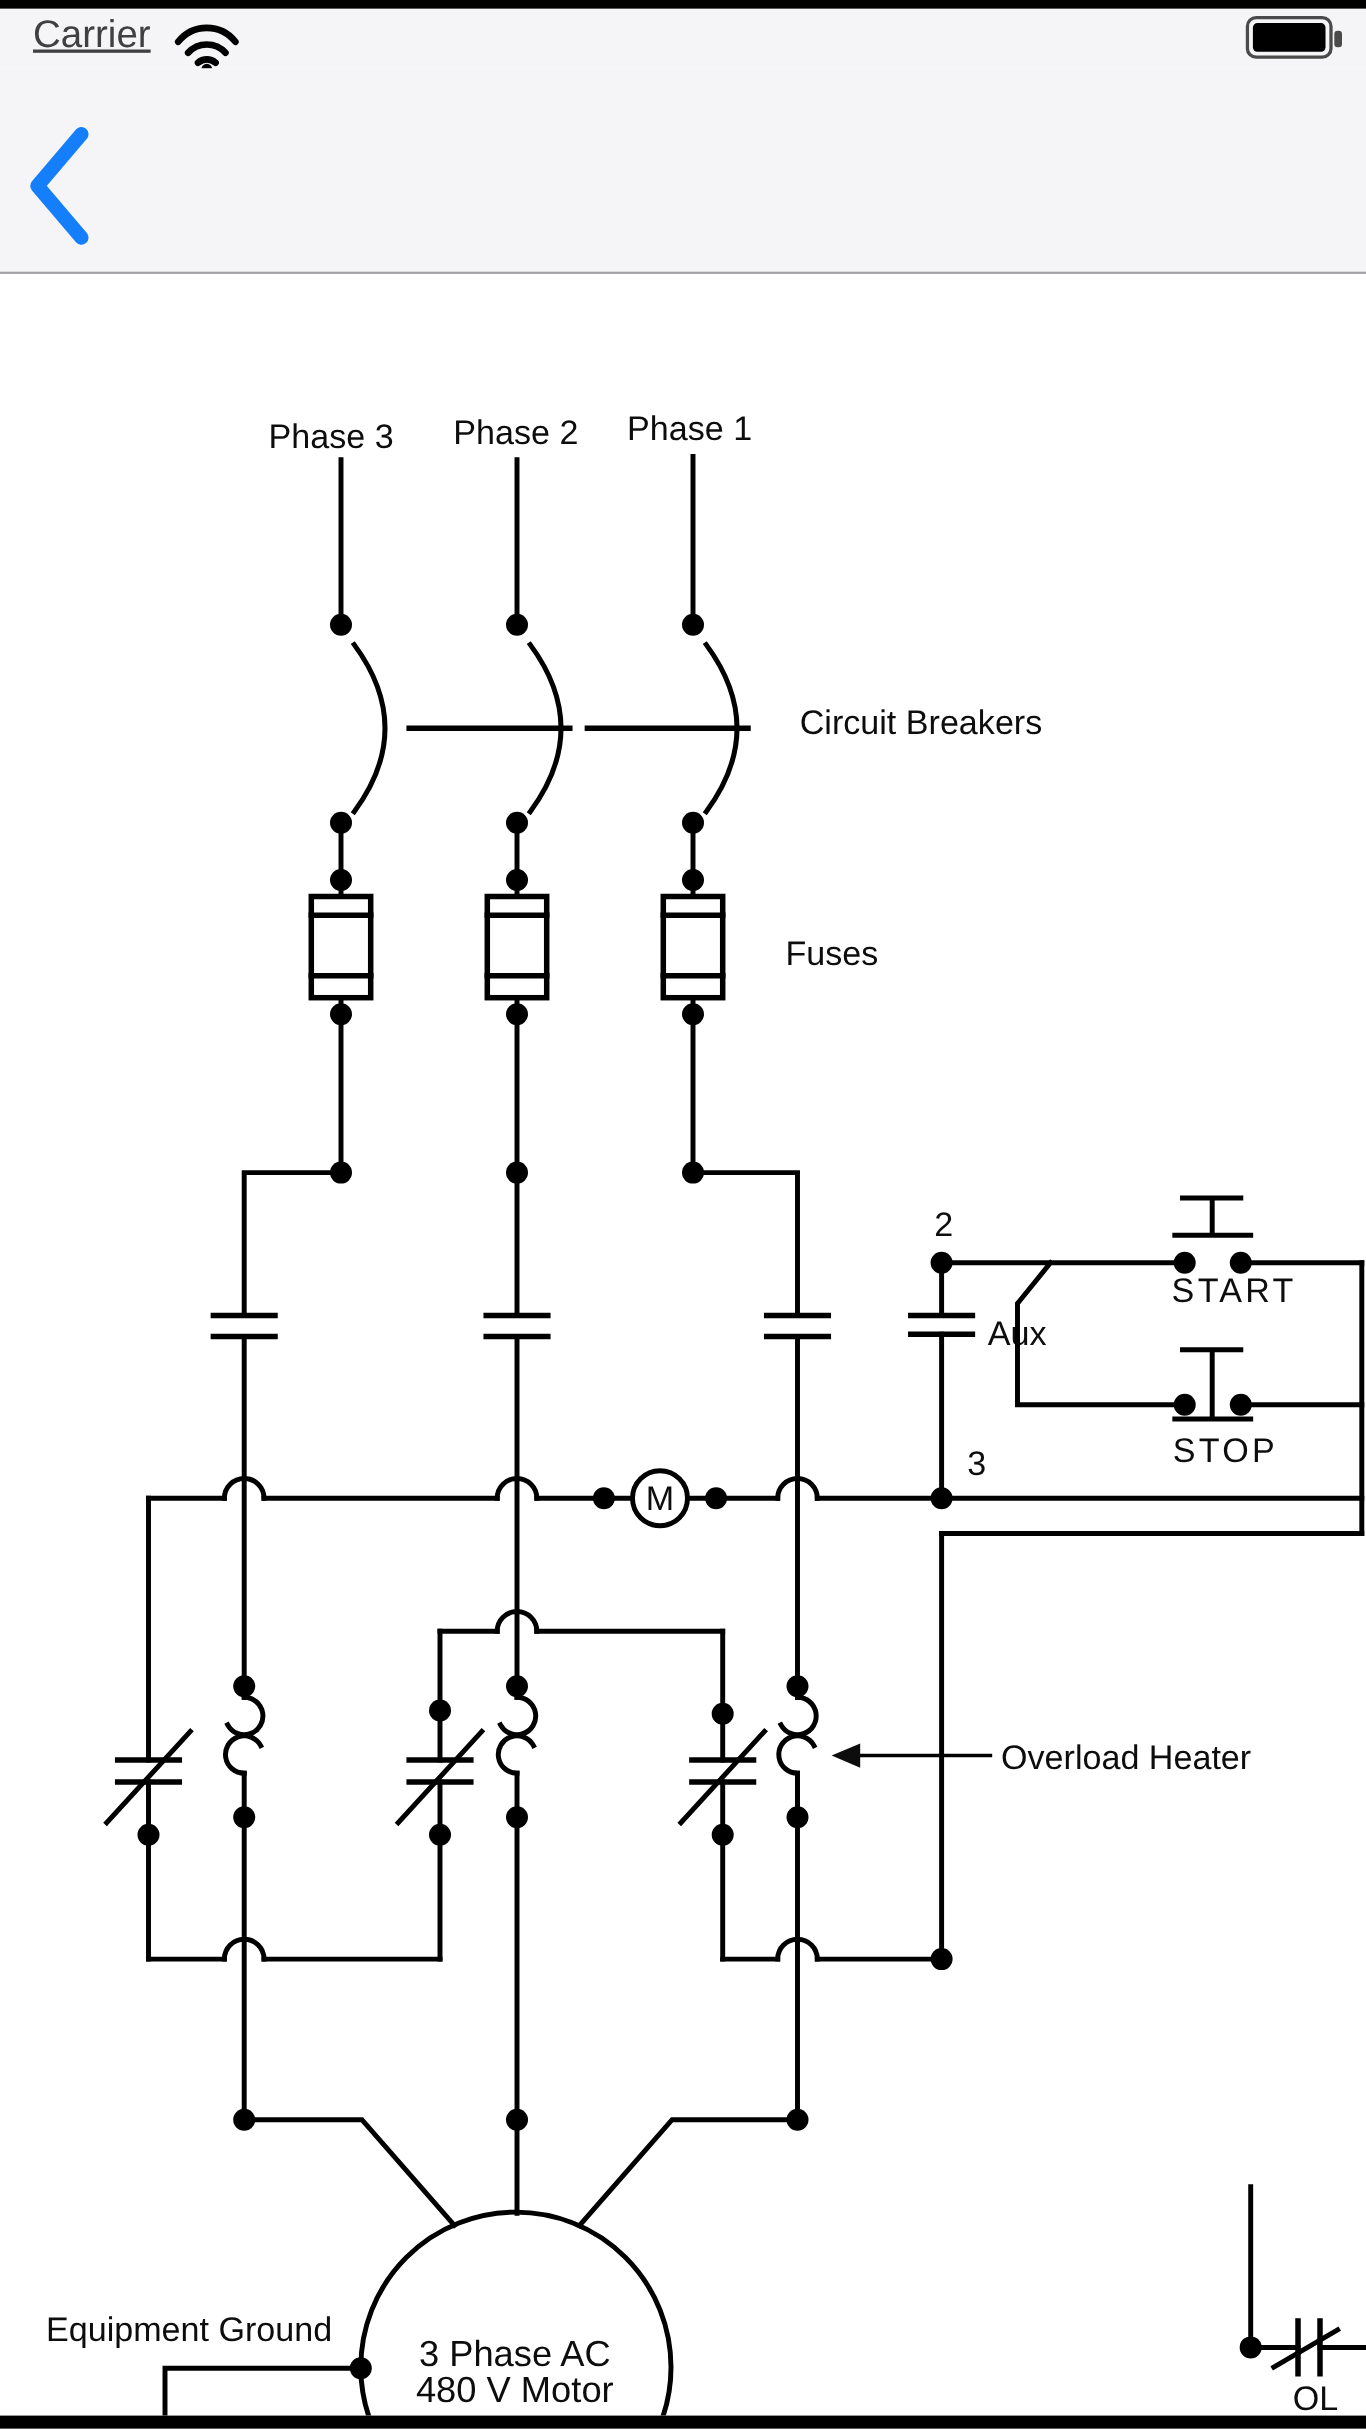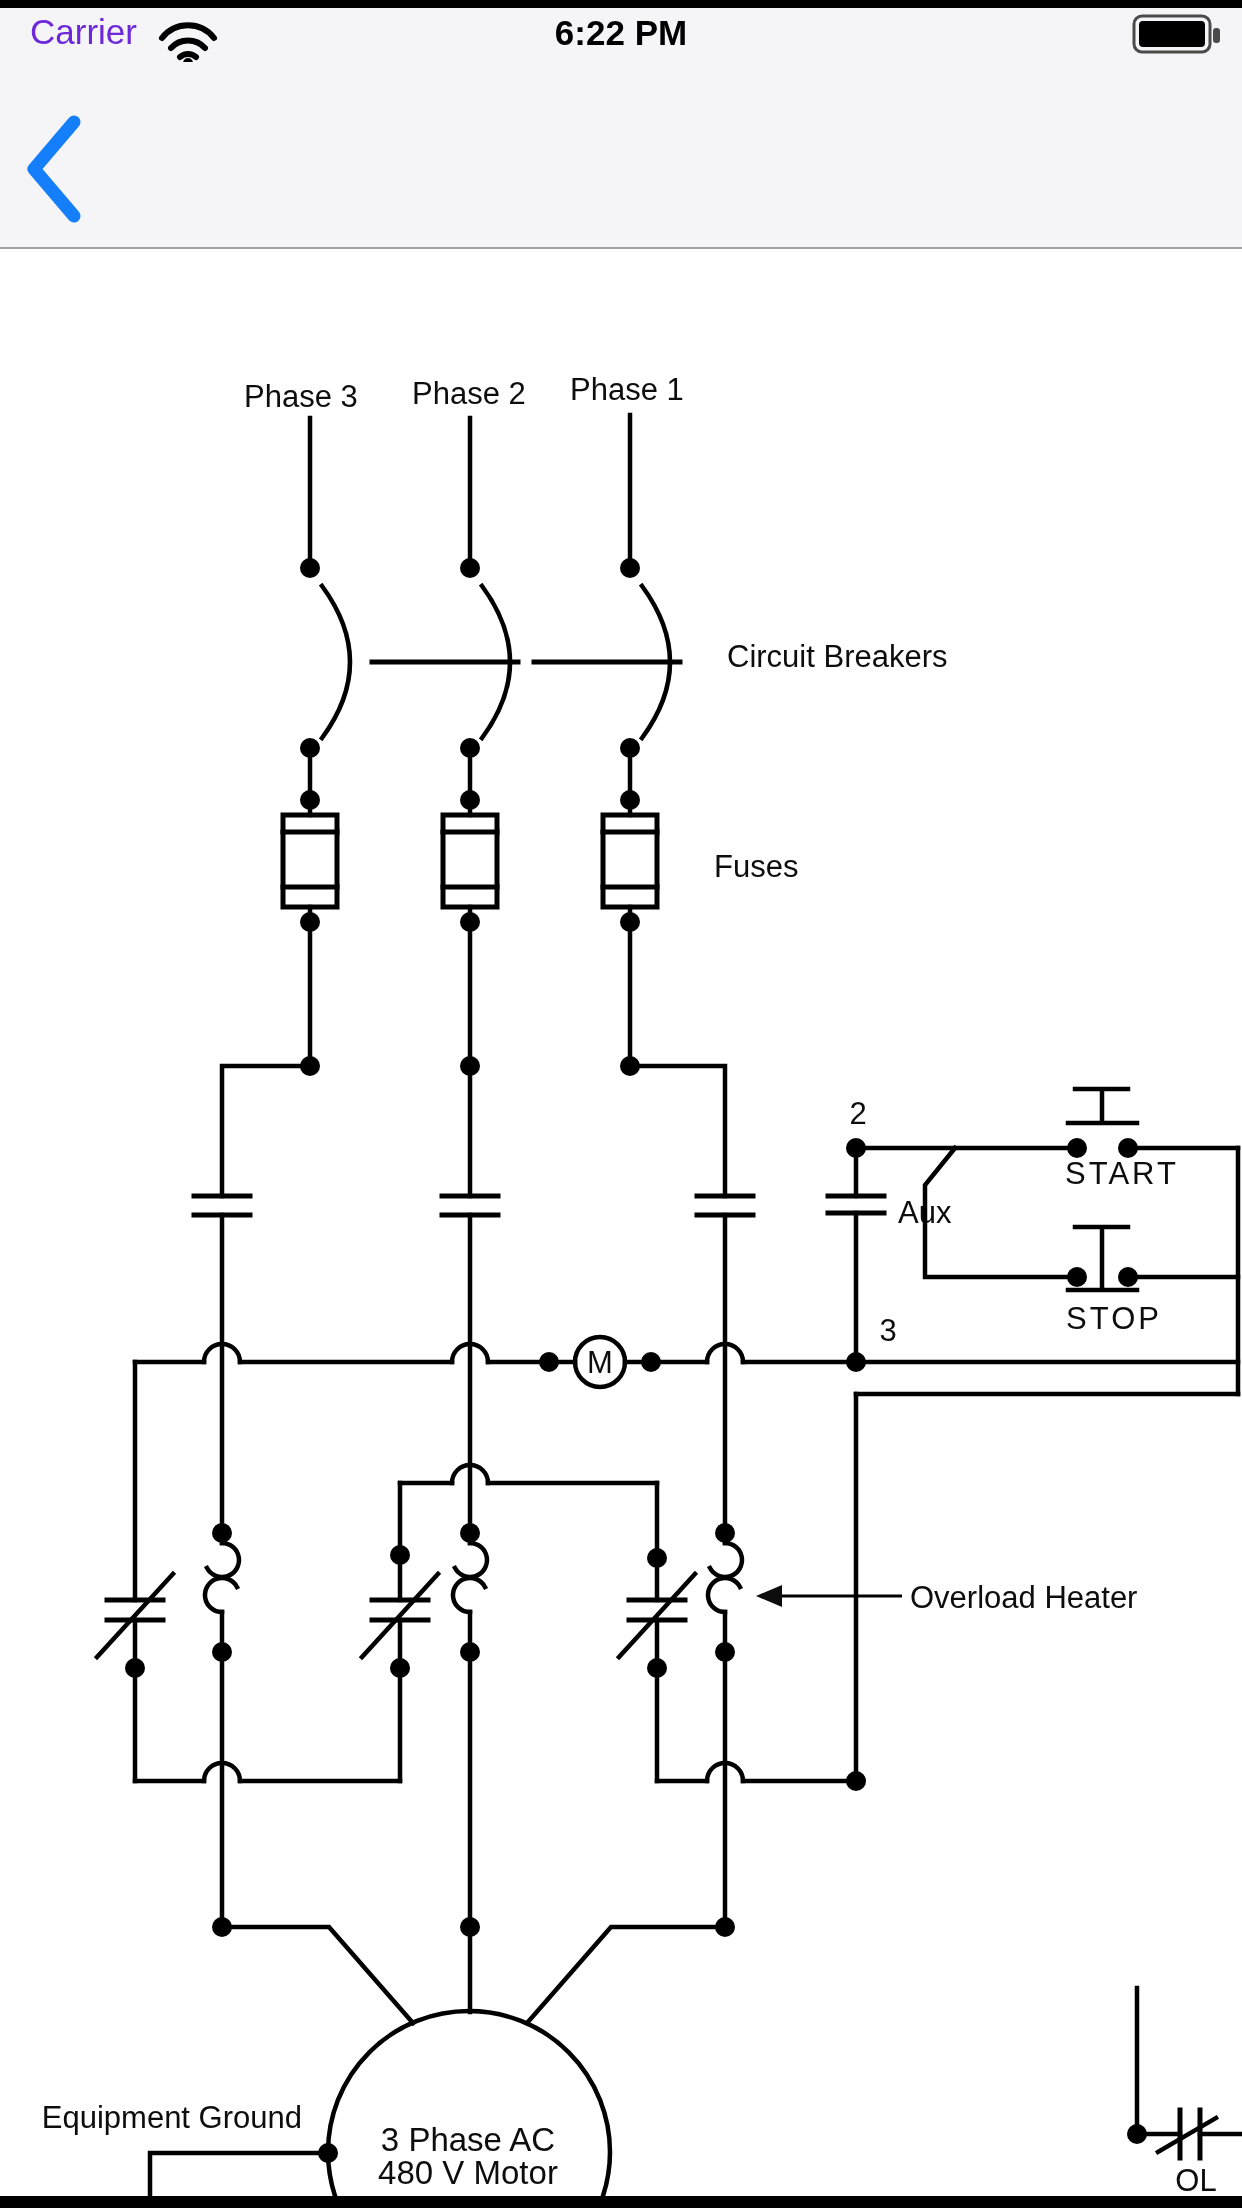--- a/index.html
+++ b/index.html
@@ -4,21 +4,21 @@
 <style>
   :root{
     --accent:#157EFA; --line:#000000; --header-bg:#F5F5F7; --canvas-bg:#FFFFFF; --separator:#A2A2A6;
   }
   html,body{margin:0;padding:0;background:#222;}
   .screen{position:relative;width:1242px;height:2208px;background:var(--canvas-bg);overflow:hidden;
           font-family:"Liberation Sans", sans-serif;}
   .top-strip{position:absolute;left:0;top:0;width:1242px;height:8px;background:#000;}
   .bottom-strip{position:absolute;left:0;top:2196px;width:1242px;height:12px;background:#000;z-index:5;}
   .status-bar{position:absolute;left:0;top:8px;width:1242px;height:54px;background:var(--header-bg);}
-  .carrier{position:absolute;left:30px;top:4px;font-size:35px;color:#6d28d9;}
+  .carrier{position:absolute;left:30px;top:4px;font-size:35px;color:#404040;text-decoration:underline;}
   .status-time{position:absolute;left:0;top:5px;width:1242px;text-align:center;font-size:35px;font-weight:bold;color:#000;}
   .wifi{position:absolute;left:158px;top:0px;}
   .battery{position:absolute;right:20px;top:6px;}
   .nav-bar{position:absolute;left:0;top:62px;width:1242px;height:185px;background:var(--header-bg);
            border-bottom:2px solid var(--separator);}
   .back-btn{position:absolute;left:18px;top:52px;width:72px;height:110px;cursor:pointer;}
   .nav-title{position:absolute;left:0;top:48px;width:1242px;text-align:center;font-size:68px;font-weight:bold;
              color:#000;white-space:nowrap;overflow:hidden;letter-spacing:-1px;}
   .diagram{position:absolute;left:0;top:249px;width:1242px;height:1947px;}
   svg{display:block;}
@@ -37,21 +37,20 @@
   <div class="top-strip"></div>
 
   <div class="status-bar">
     <span class="carrier">Carrier</span>
     <svg class="wifi" width="60" height="60" viewBox="0 0 60 60">
       <path d="M4,30 A33,33 0 0 1 56,30" stroke="#000" stroke-width="6" fill="none" stroke-linecap="round"></path>
       <path d="M13,40 A23,23 0 0 1 47,40" stroke="#000" stroke-width="6" fill="none" stroke-linecap="round"></path>
       <path d="M22,49 A12,12 0 0 1 38,49" stroke="#000" stroke-width="6" fill="none" stroke-linecap="round"></path>
       <circle cx="30" cy="55" r="5" fill="#000"></circle>
     </svg>
-    <span class="status-time">6:22 PM</span>
     <svg class="battery" width="90" height="44" viewBox="0 0 90 44">
       <rect x="2" y="2" width="76" height="36" rx="8" fill="none" stroke="#4a4a4a" stroke-width="3"></rect>
       <rect x="7" y="7" width="66" height="26" rx="4" fill="#000"></rect>
       <rect x="81" y="14" width="7" height="15" rx="3" fill="#4a4a4a"></rect>
     </svg>
   </div>
 
   <div class="nav-bar">
     <svg class="back-btn" width="72" height="110" viewBox="0 0 72 110">
       <path d="M56,8 L16,55 L56,102" stroke="var(--accent)" stroke-width="13" fill="none" stroke-linecap="round" stroke-linejoin="round"></path>

